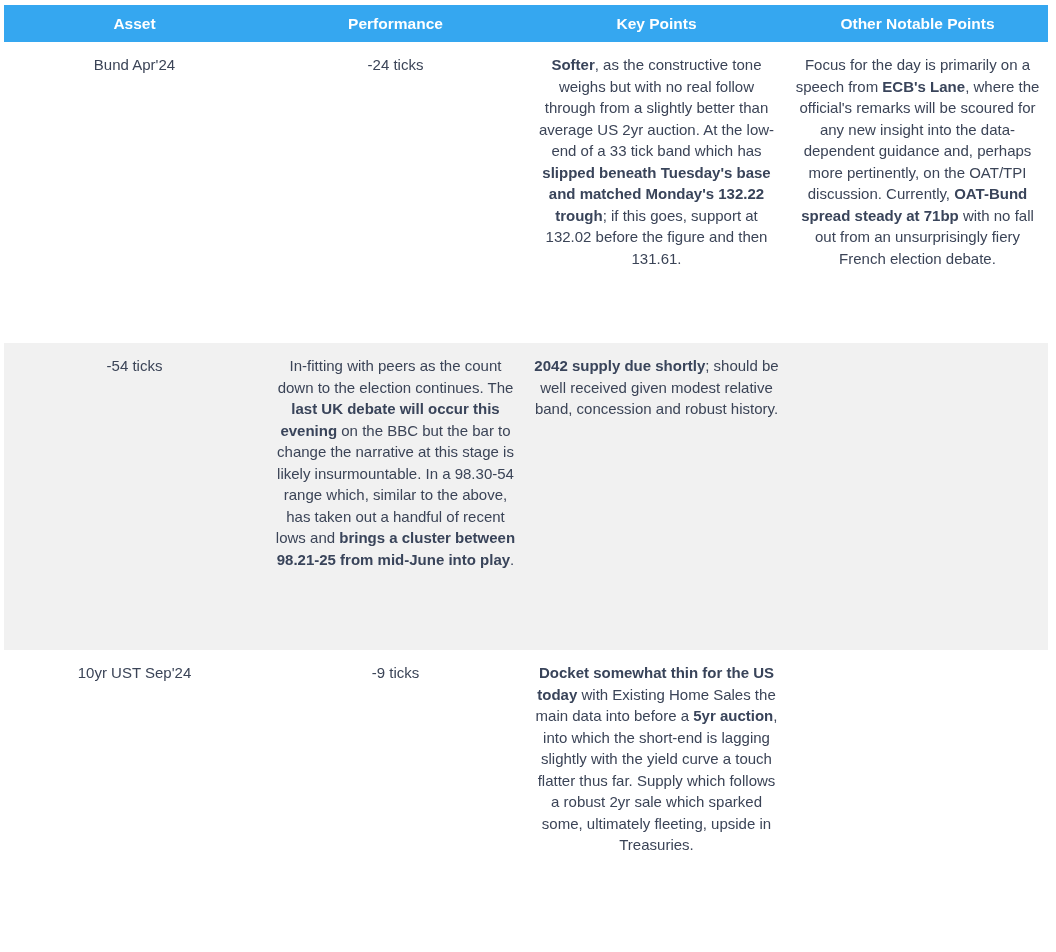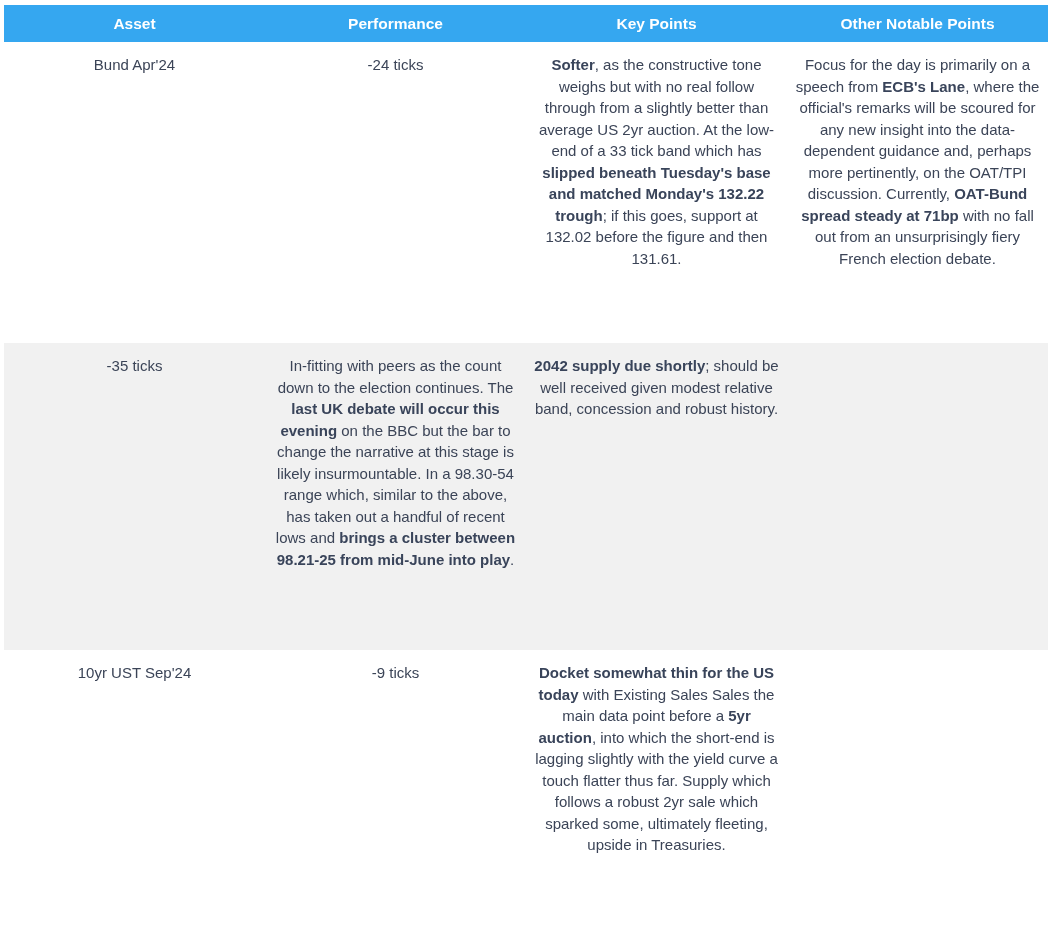--- a/index.html
+++ b/index.html
@@ -65,30 +65,30 @@
     <div class="cell perf-cell">-24 ticks</div>
     <div class="cell">
         <span><strong>Softer</strong><span>, as the constructive tone weighs but with no real follow through from a slightly better than average US 2yr auction. At the low-end of a 33 tick band which has </span><strong>slipped beneath Tuesday's base and matched Monday's 132.22 trough</strong><span>; if this goes, support at 132.02 before the figure and then 131.61.</span></span>
       </div>
     <div class="cell">
         <span><span>Focus for the day is primarily on a speech from </span><strong>ECB's Lane</strong><span>, where the official's remarks will be scoured for any new insight into the data-dependent guidance and, perhaps more pertinently, on the OAT/TPI discussion. Currently, </span><strong>OAT-Bund spread steady at 71bp</strong><span> with no fall out from an unsurprisingly fiery French election debate.</span></span>
       </div>
   </div>
 
   <div class="grid-row body-row alt row-1">
-    <div class="cell perf-cell">-35 ticks</div>
+    <div class="cell perf-cell">-54 ticks</div>
     <div class="cell">
         <span><span>In-fitting with peers as the count down to the election continues. The </span><strong>last UK debate will occur this evening</strong><span> on the BBC but the bar to change the narrative at this stage is likely insurmountable. In a 98.30-54 range which, similar to the above, has taken out a handful of recent lows and </span><strong>brings a cluster between 98.21-25 from mid-June into play</strong><span>.</span></span>
       </div>
     <div class="cell">
         <span><strong>2042 supply due shortly</strong><span>; should be well received given modest relative band, concession and robust history.</span></span>
       </div>
   </div>
 
   <div class="grid-row body-row row-2">
     <div class="cell asset-cell">10yr UST Sep'24</div>
     <div class="cell perf-cell">-9 ticks</div>
     <div class="cell">
-        <span><strong>Docket somewhat thin for the US today</strong><span> with Existing Sales Sales the main data point before a </span><strong>5yr auction</strong><span>, into which the short-end is lagging slightly with the yield curve a touch flatter thus far. Supply which follows a robust 2yr sale which sparked some, ultimately fleeting, upside in Treasuries.</span></span>
+        <span><strong>Docket somewhat thin for the US today</strong><span> with Existing Home Sales the main data into before a </span><strong>5yr auction</strong><span>, into which the short-end is lagging slightly with the yield curve a touch flatter thus far. Supply which follows a robust 2yr sale which sparked some, ultimately fleeting, upside in Treasuries.</span></span>
       </div>
   </div>
 
 </div>
 
 </body></html>

